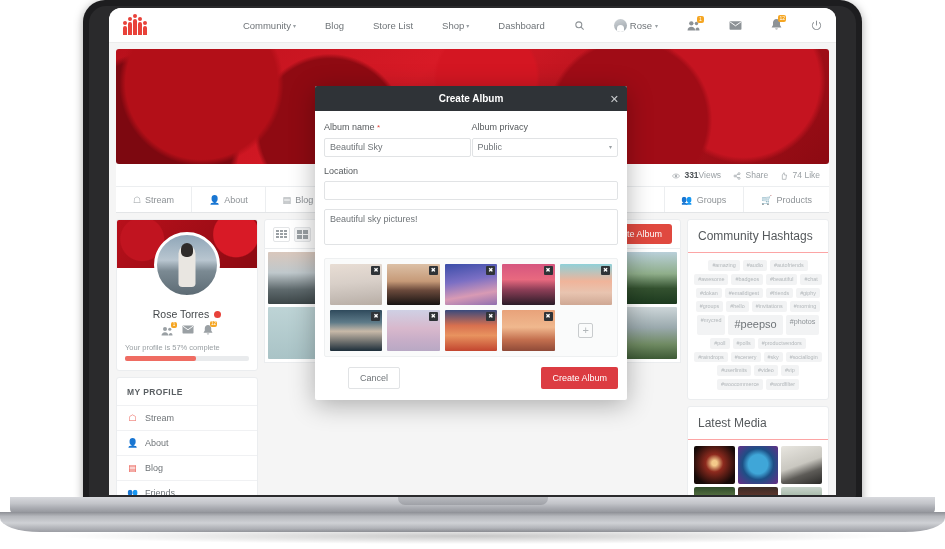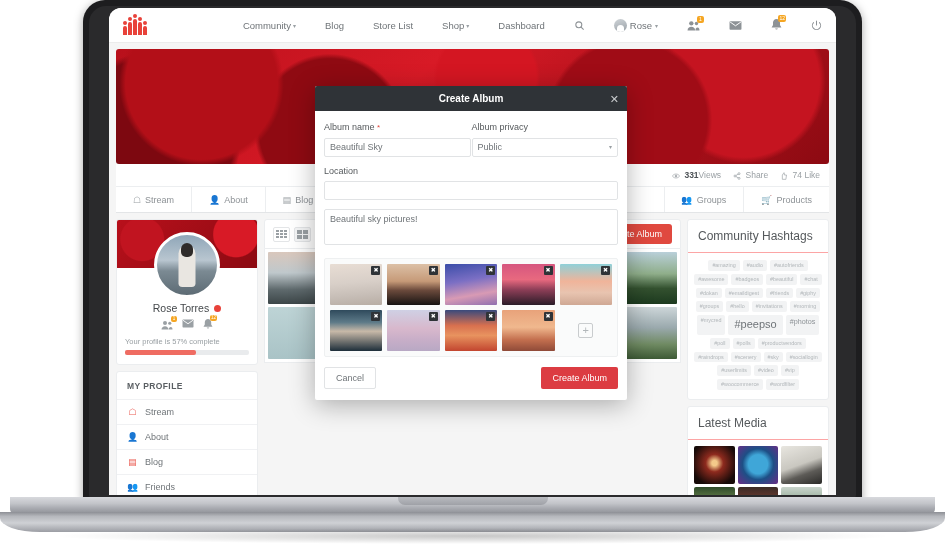--- a/index.html
+++ b/index.html
@@ -147,21 +147,21 @@
   }
   .profile-avatar::before {
     content: ""; position: absolute; left: 50%; top: 16%; transform: translateX(-50%);
     width: 17px; height: 42px; background: #e9e6e1; border-radius: 9px 9px 4px 4px;
   }
   .profile-avatar::after {
     content: ""; position: absolute; left: 50%; top: 13%; transform: translateX(-50%);
     width: 12px; height: 14px; background: #2e2b2a; border-radius: 6px 6px 5px 5px;
   }
   .profile-name {
-    text-align: center; font-size: 10.5px; color: #44484b; margin-top: 4px;
+    text-align: center; font-size: 10.5px; color: #44484b; margin-top: 10px;
     display: flex; align-items: center; justify-content: center; gap: 5px;
   }
   .online-dot { width: 7px; height: 7px; border-radius: 50%; background: #e8423a; display: inline-block; }
   .profile-actions {
     display: flex; align-items: center; justify-content: center; gap: 9px;
     margin-top: 5px; color: #9aa0a4; font-size: 9px;
   }
   .profile-complete {
     font-size: 7.5px; color: #9aa0a4; margin: 7px 8px 4px 8px;
   }
@@ -266,21 +266,21 @@
   }
   .thumb-add {
     height: 41px; border-radius: 1px; display: flex; align-items: center;
     justify-content: center; cursor: pointer;
   }
   .thumb-add span {
     width: 15px; height: 15px; border: 1px solid #c9ccce; border-radius: 2px;
     color: #b2b7ba; font-size: 11px; line-height: 13px; text-align: center;
   }
   .modal-foot {
-    display: flex; align-items: center; padding: 0 9px 11px 9px;
+    display: flex; align-items: center; padding: 0 9px 11px 9px; margin-left: 24px;
   }
   .btn-cancel {
     background: #fff; border: 1px solid #e1e3e5; border-radius: 2px;
     font-size: 9px; color: #6f7478; padding: 5px 11px; cursor: pointer; font-family: inherit;
   }
   .btn-create {
     margin-left: auto; background: #dc3c42; border: 0; border-radius: 2px;
     font-size: 9px; color: #fff; padding: 6px 11px; cursor: pointer; font-family: inherit;
   }
 </style>

